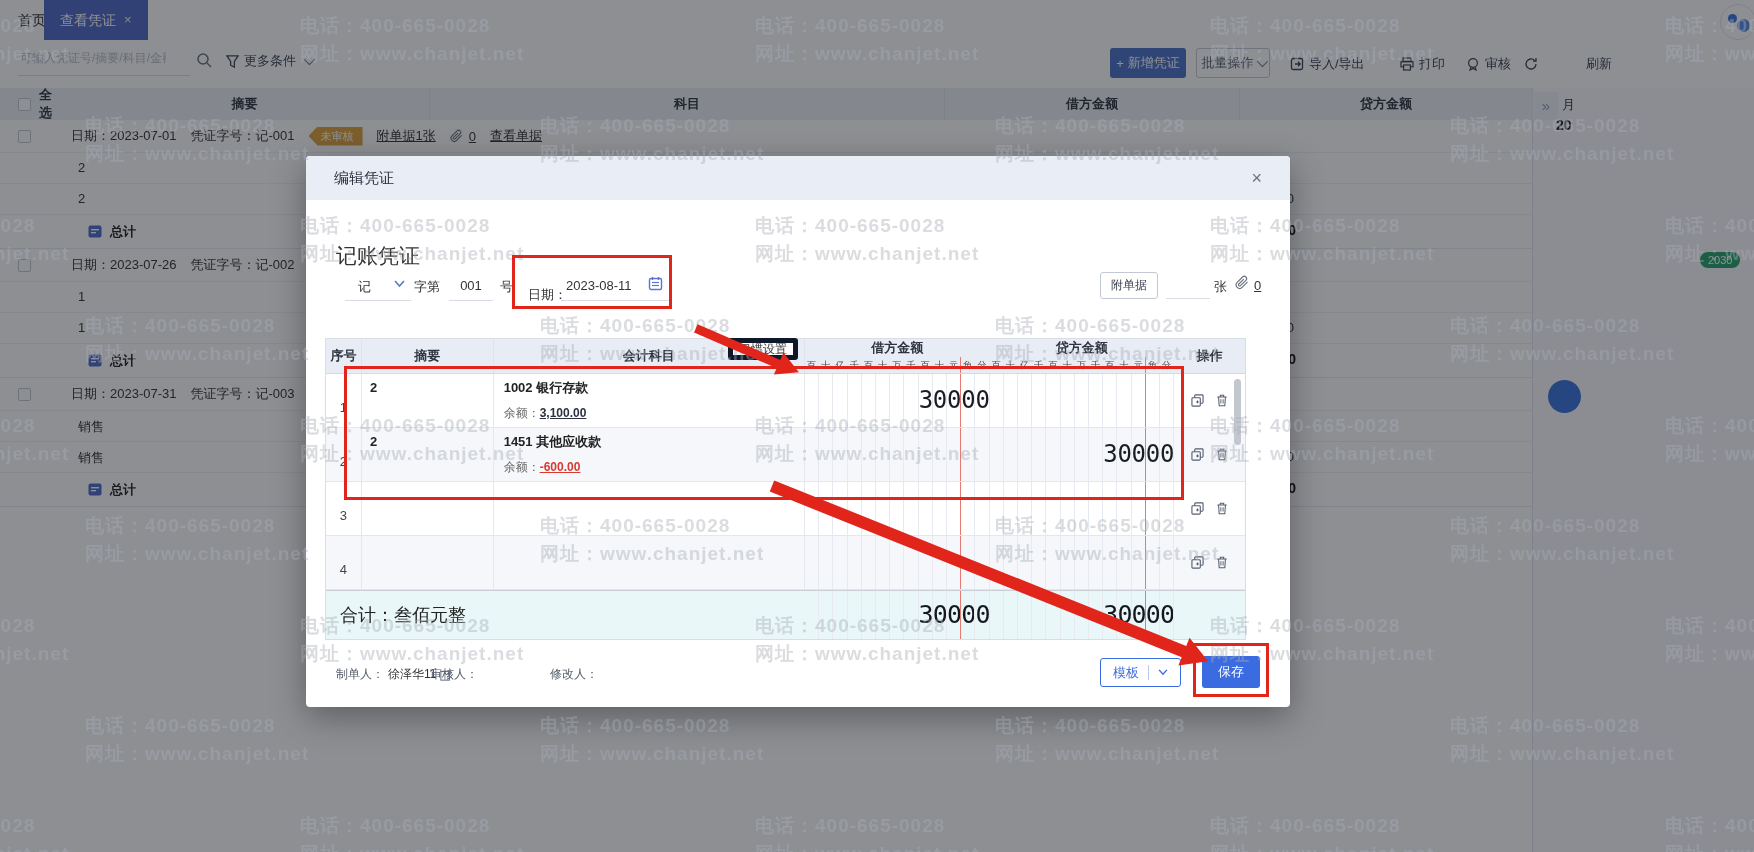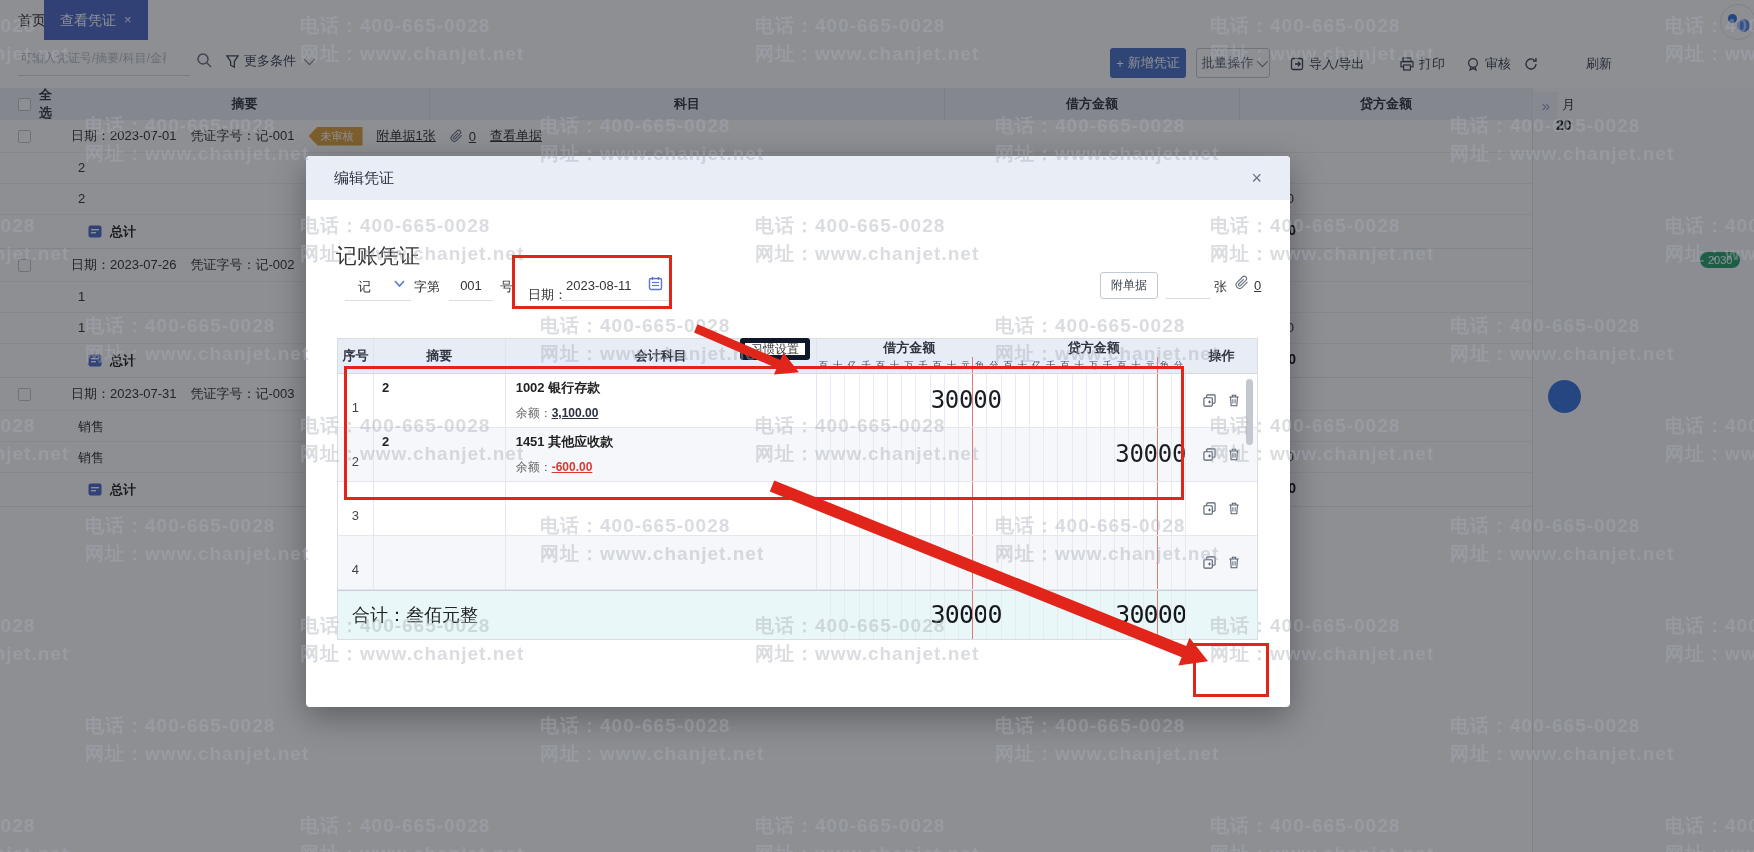--- a/index.html
+++ b/index.html
@@ -86,21 +86,21 @@
   .lab-date{left:222px;top:18px;}
   .val-date{left:260px;top:10px;}
   .cal-ico{position:absolute;left:342px;top:8px;}
   .attach-btn{position:absolute;left:794px;top:4px;width:58px;height:27px;border:1px solid #c3c9d4;border-radius:3px;
               font-size:12px;color:#39404f;display:flex;align-items:center;justify-content:center;}
   .attach-line{left:860px;top:30px;width:44px;}
   .attach-zh{left:908px;top:10px;}
   .attach-clip{position:absolute;left:929px;top:7px;color:#6a7280;}
   .attach-zero{left:948px;top:10px;text-decoration:underline;}
 
-  .vtable{position:absolute;left:31px;top:182px;width:921px;border:1px solid #d9dde6;border-bottom:none;}
+  .vtable{position:absolute;left:19px;top:182px;width:921px;border:1px solid #d9dde6;border-bottom:none;}
   .vt-header{display:flex;height:35px;background:#e8ecf5;border-bottom:1px solid #d4d9e3;font-size:13px;color:#2f3540;}
   .h-seq{width:36px;} .h-sum{width:132px;} .h-acct{width:312px;position:relative;} .h-ops{width:71px;}
   .h-amt{width:185px;display:flex;flex-direction:column;}
   .h-cell{display:flex;align-items:center;justify-content:center;border-right:1px solid #dfe3ec;}
   .h-amt .h-label{height:19px;display:flex;align-items:center;justify-content:center;font-weight:bold;}
   .h-seq,.h-sum,.h-acct{font-weight:bold;}
   .habit-btn{position:absolute;right:6px;top:-1px;height:22px;padding:0 6px;background:#ffffff;border:5px solid #0f172a;
              border-radius:3px;font-size:12px;font-weight:normal;color:#333;display:flex;align-items:center;z-index:3;}
   .scale-grid{display:flex;height:16px;}
   .scale-grid .amt-cell{font-size:9px;color:#444;line-height:16px;}
@@ -704,20 +704,40 @@
               <div class="amt-cell">0</div>
               <div class="amt-cell redline">0</div>
               <div class="amt-cell">0</div>
             </div>
           </div>
         <div class="t-ops"></div>
       </div>
       <div class="vscroll"></div>
     </div>
 
+    <div class="m-footer">
+      <span class="mf-item mf-creator">
+        <span>制单人：</span>
+          <span style="color:#333;">徐泽华11</span>
+        <svg width="12" height="12" viewBox="0 0 14 14">
+            <rect x="1" y="3" width="10" height="10" fill="none" stroke="#6a7280" stroke-width="1.2"></rect>
+            <path d="M8 6l4-4 1.5 1.5-4 4z" fill="#6a7280"></path>
+          </svg>
+      </span>
+      <span class="mf-item mf-auditor">审核人：</span>
+      <span class="mf-item mf-modifier">修改人：</span>
+      <span class="btn-template">
+        <span>模板</span>
+        <span class="bt-div"></span>
+        <svg width="10" height="7" viewBox="0 0 11 8">
+            <path d="M1 1l4.5 5L10 1" fill="none" stroke="#3a6be0" stroke-width="1.6"></path>
+          </svg>
+      </span>
+      <span class="btn-save">保存</span>
+    </div>
   </div>
 
   <div class="wm-layer" id="wm">
       <div class="wm-cell" style="left: -155px; top: 12px;">
         <div>电话：400-665-0028</div>
         <div>网址：www.chanjet.net</div>
       </div>
       <div class="wm-cell" style="left: 300px; top: 12px;">
         <div>电话：400-665-0028</div>
         <div>网址：www.chanjet.net</div>

